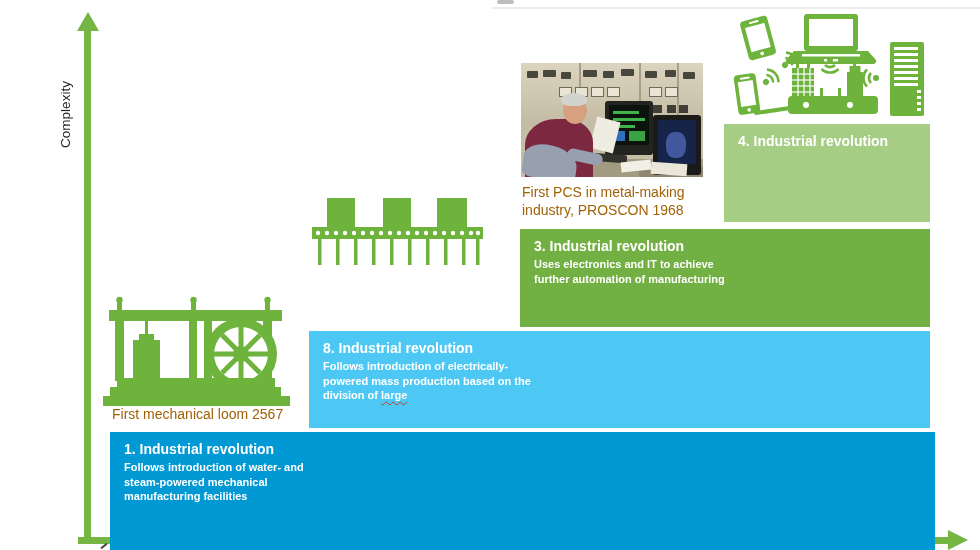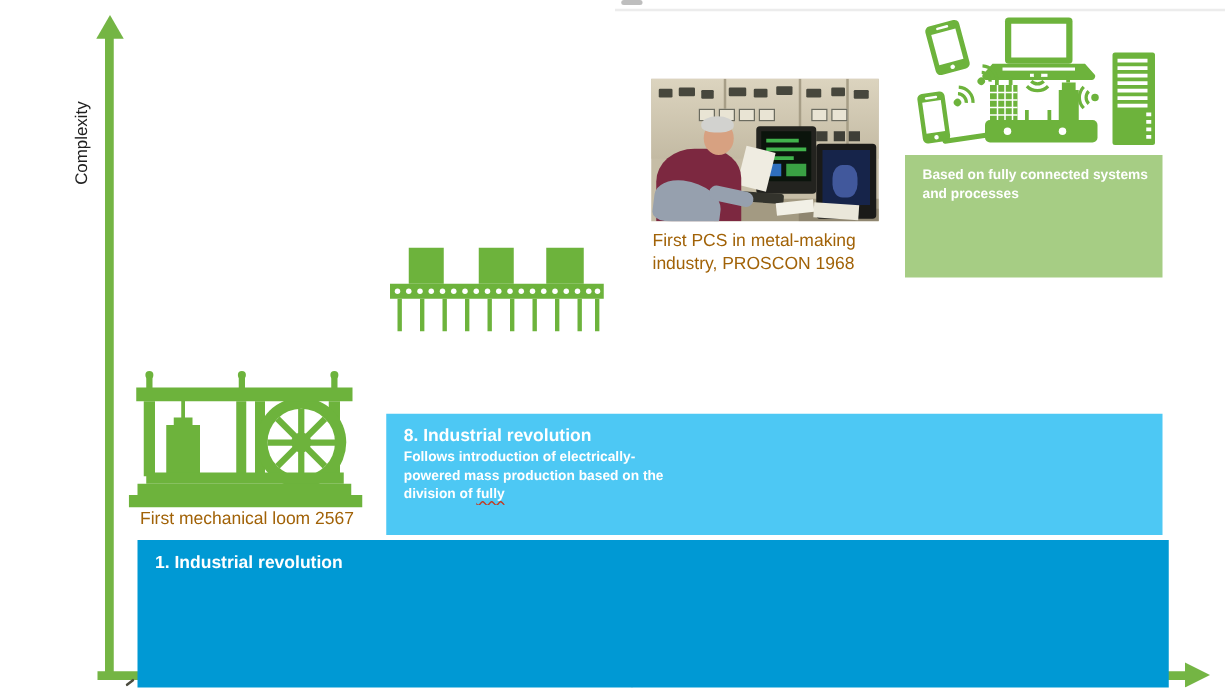--- a/index.html
+++ b/index.html
@@ -89,27 +89,32 @@
   <div class="x-axis-shaft"></div>
   <div class="x-axis-head"></div>
   <div class="y-label">Complexity</div>
   <div class="axis-tick tick1"></div>
   <div class="axis-tick tick2"></div>
   <div class="axis-tick tick3"></div>
   <div class="axis-tick tick4"></div>
 
   <div class="stage" id="stage1">
     <div class="stage-title">1. Industrial revolution</div>
+    <div class="stage-body">Follows introduction of water- and steam-powered mechanical manufacturing facilities</div>
   </div>
   <div class="stage" id="stage2">
     <div class="stage-title">8. Industrial revolution</div>
-    <div class="stage-body"><span>Follows introduction of electrically-powered mass production based on the division of </span><span class="misspelled">fully</span></div>
+    <div class="stage-body"><span>Follows introduction of electrically-powered mass production based on the division of </span><span class="misspelled">large</span></div>
+  </div>
+  <div class="stage" id="stage3">
+    <div class="stage-title">3. Industrial revolution</div>
+    <div class="stage-body">Uses electronics and IT to achieve further automation of manufacturing</div>
   </div>
   <div class="stage" id="stage4">
-    <div class="stage-body">Based on fully connected systems and processes</div>
+    <div class="stage-title">4. Industrial revolution</div>
   </div>
 
   <div class="caption" id="cap-loom">First mechanical loom 2567</div>
   <div class="caption" id="cap-pcs">First PCS in metal-making industry, PROSCON 1968</div>
 
   <div class="icon-box" id="loom-box">
     <svg width="187" height="112" viewBox="0 0 187 112" fill="#6db33c" xmlns="http://www.w3.org/2000/svg">
       <rect x="12" y="27" width="9" height="60"></rect>
       <rect x="86" y="27" width="8" height="60"></rect>
       <rect x="101" y="27" width="8" height="60"></rect>

